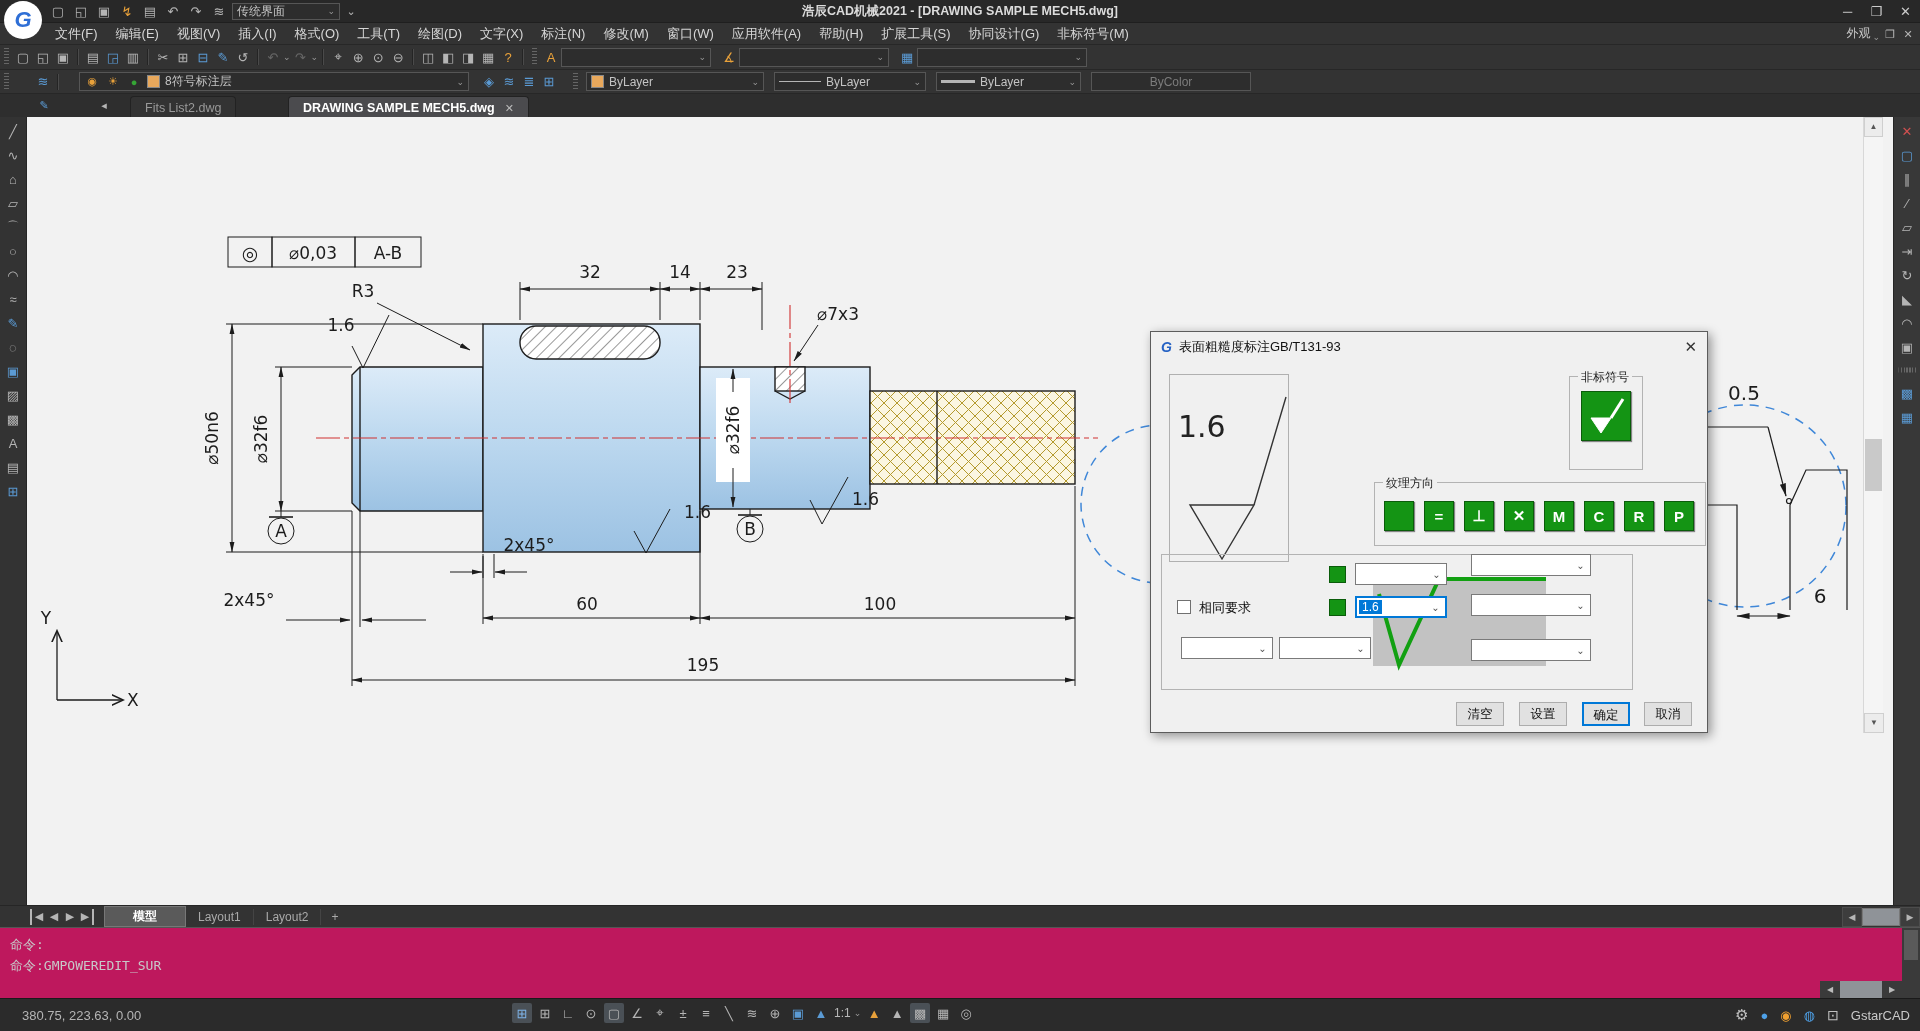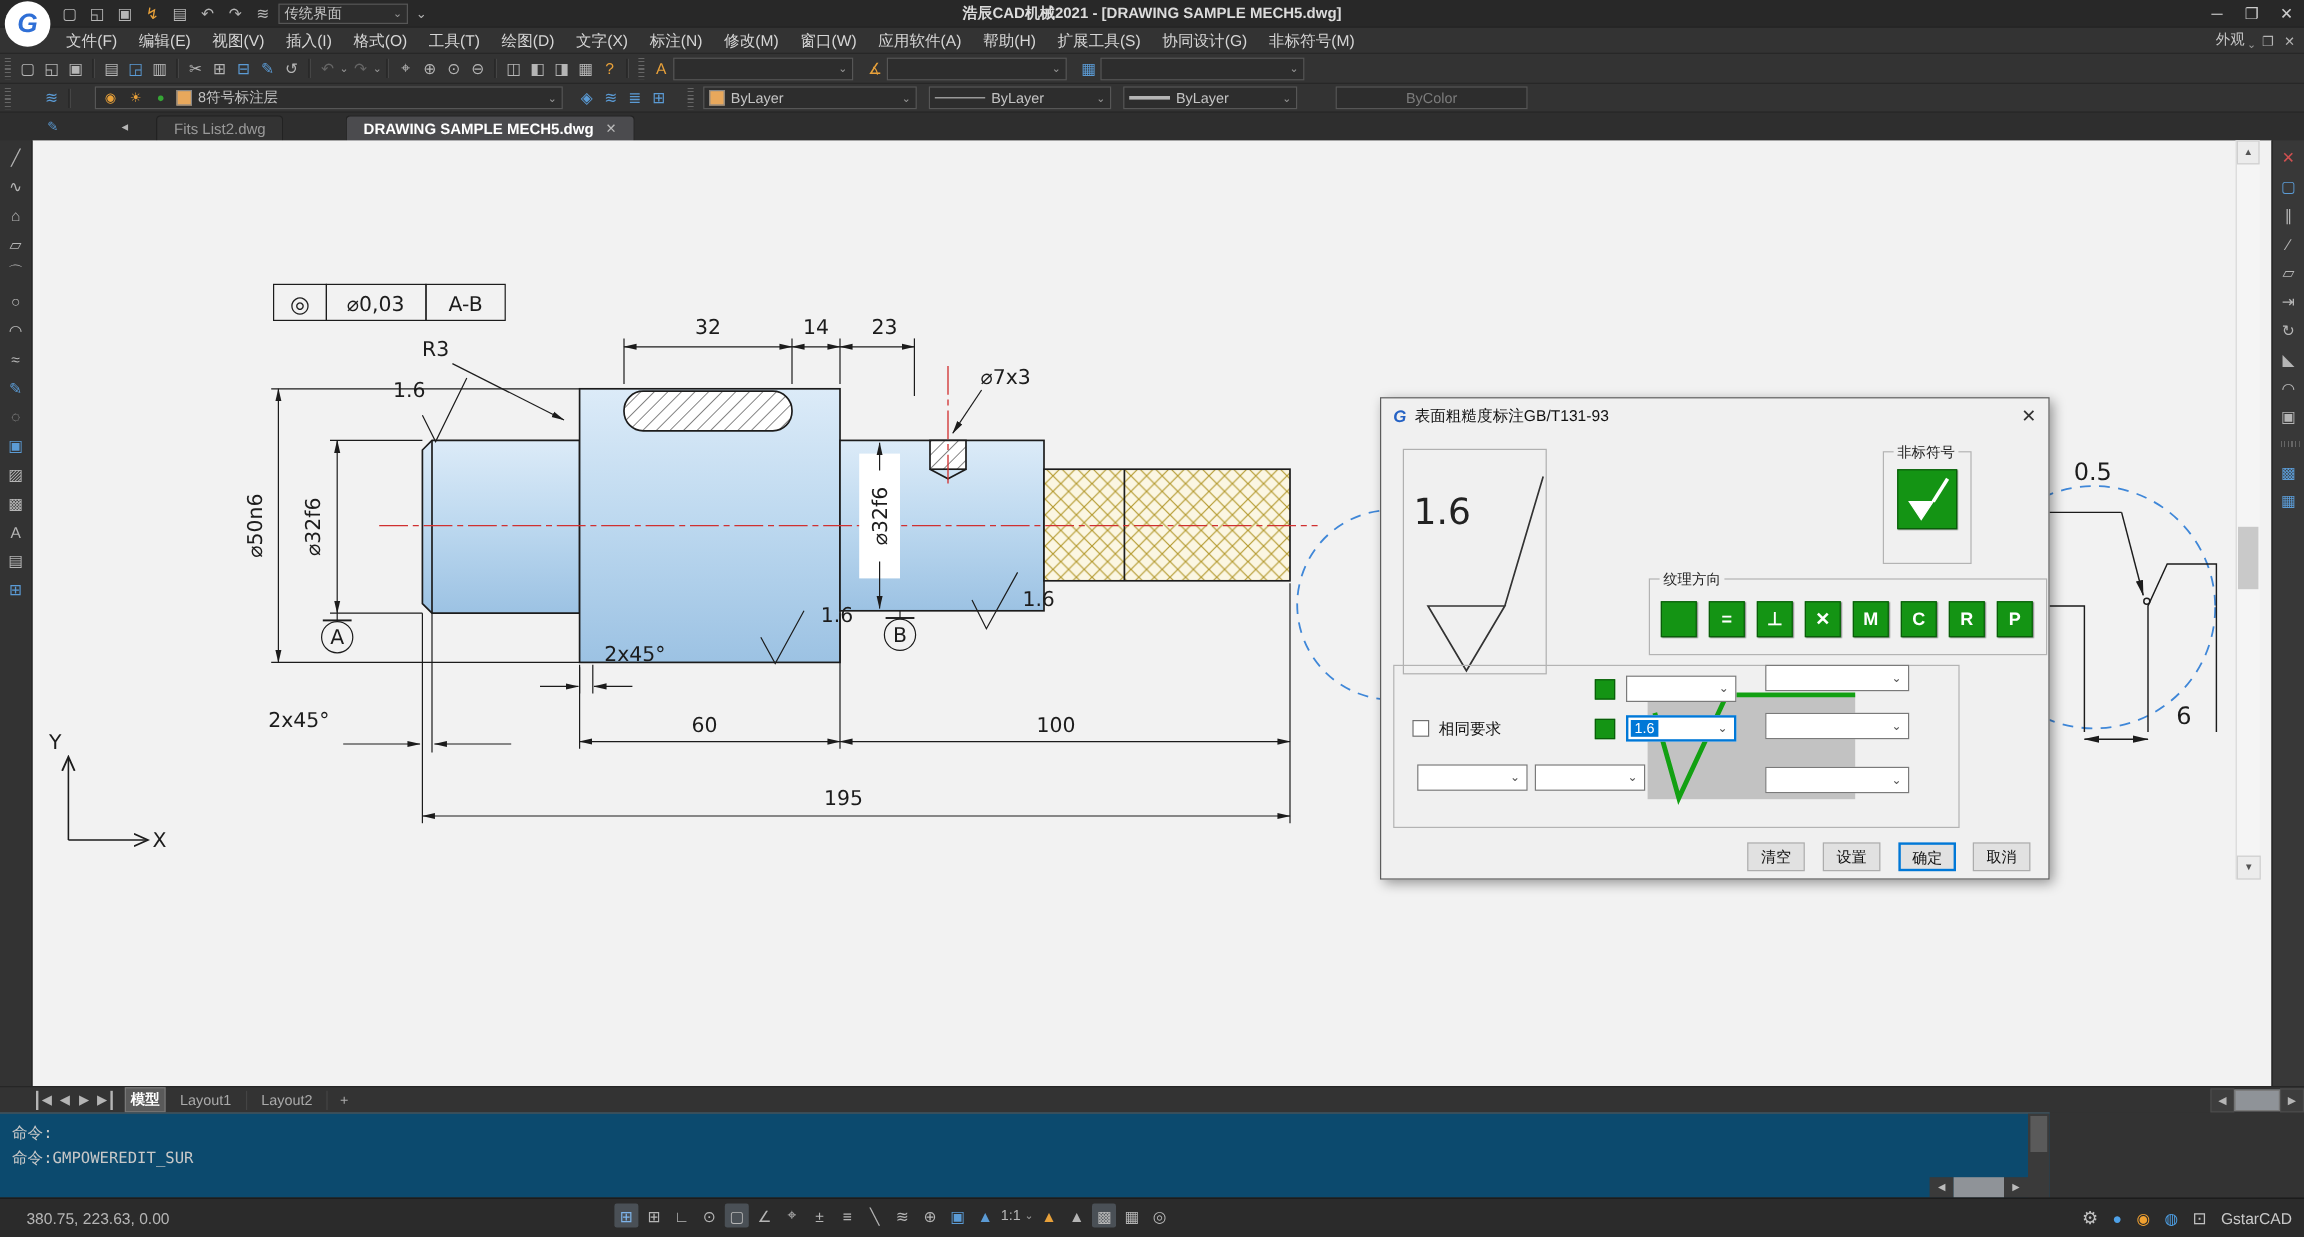--- a/index.html
+++ b/index.html
@@ -159,21 +159,21 @@
     <div class="dcombo" style="width:152px;margin-left:10px">
       <span style="width:42px;height:0;border-top:1px solid #b5b5b5"></span>
       <span>ByLayer</span>
       <span class="caret">⌄</span>
     </div>
     <div class="dcombo" style="width:145px;margin-left:10px">
       <span style="width:34px;height:3px;background:#b5b5b5"></span>
       <span>ByLayer</span>
       <span class="caret">⌄</span>
     </div>
-    <div class="dcombo" style="width:160px;margin-left:32px;color:#7c7c7c">
+    <div class="dcombo" style="width:160px;margin-left:10px;color:#7c7c7c">
       <span style="margin:0 auto">ByColor</span>
     </div>
   </div>
 
   <div class="bar" style="top:93px;height:24px;background:#2e2e2e;border-top:1px solid #272727">
     <span class="ico sm blue" style="margin-left:36px">✎</span>
     <span class="ico sm" style="margin-left:44px">◂</span>
     <div class="doctab" style="left:130px"><span>Fits List2.dwg</span></div>
     <div class="doctab" style="left:288px;background:#4b4b4e;color:#fff;font-weight:bold;display:flex;gap:10px;align-items:center">
       <span>DRAWING SAMPLE MECH5.dwg</span>
@@ -356,32 +356,32 @@
     <span class="grip" style="transform:rotate(90deg)"></span>
     <span class="ico blue">▩</span>
     <span class="ico blue">▦</span>
   </div>
 
   <div class="bar" style="top:905px;height:22px;background:#333;border-top:1px solid #262626">
     <span class="ico sm" style="margin-left:30px;border-left:2px solid #b5b5b5">◀</span>
     <span class="ico sm">◀</span>
     <span class="ico sm">▶</span>
     <span class="ico sm" style="border-right:2px solid #b5b5b5">▶</span>
-    <span style="margin-left:10px;padding:1px 4px;background:#5a5a5a;color:#fff;font-weight:bold;font-size:12px;border:1px solid #777">模型</span>
+    <span style="margin-left:10px;padding:1px 28px;background:#5a5a5a;color:#fff;font-weight:bold;font-size:12px;border:1px solid #777">模型</span>
     <span style="padding:1px 12px;color:#aaa;font-size:12px;border-right:1px solid #444">Layout1</span>
     <span style="padding:1px 12px;color:#aaa;font-size:12px;border-right:1px solid #444">Layout2</span>
     <span style="padding:1px 10px;color:#aaa;font-size:12px">+</span>
     <div style="margin-left:auto;display:flex;align-items:center">
       <span class="ico" style="background:#3d3d3d;border:1px solid #4c4c4c;font-size:9px">◀</span>
       <span style="width:38px;height:18px;background:#8f9398;border:1px solid #777"></span>
       <span class="ico" style="background:#3d3d3d;border:1px solid #4c4c4c;font-size:9px">▶</span>
     </div>
   </div>
 
-  <div class="abs" style="left:0;top:927px;width:1708px;height:71px;background:#0c4a6e;border-top:1px solid #555">
+  <div class="abs" style="left:0;top:927px;width:1920px;height:71px;background:#be185d;border-top:1px solid #555">
     <div style="padding:6px 10px 0 10px;font-family:'DejaVu Sans Mono',monospace;font-size:13px;color:#c8c8c8;line-height:21px">
       <div>命令:</div>
       <div>命令:GMPOWEREDIT_SUR</div>
     </div>
     <div class="abs" style="right:0;top:0;width:18px;height:71px;background:#3a3a3a">
       <div style="margin:2px;height:30px;background:#5a5a5a"></div>
     </div>
     <div class="abs" style="right:18px;bottom:0;height:17px;display:flex">
       <span style="width:20px;background:#3a3a3a;color:#bbb;font-size:8px;text-align:center;line-height:17px">◀</span>
       <span style="width:42px;background:#8f9398"></span>

